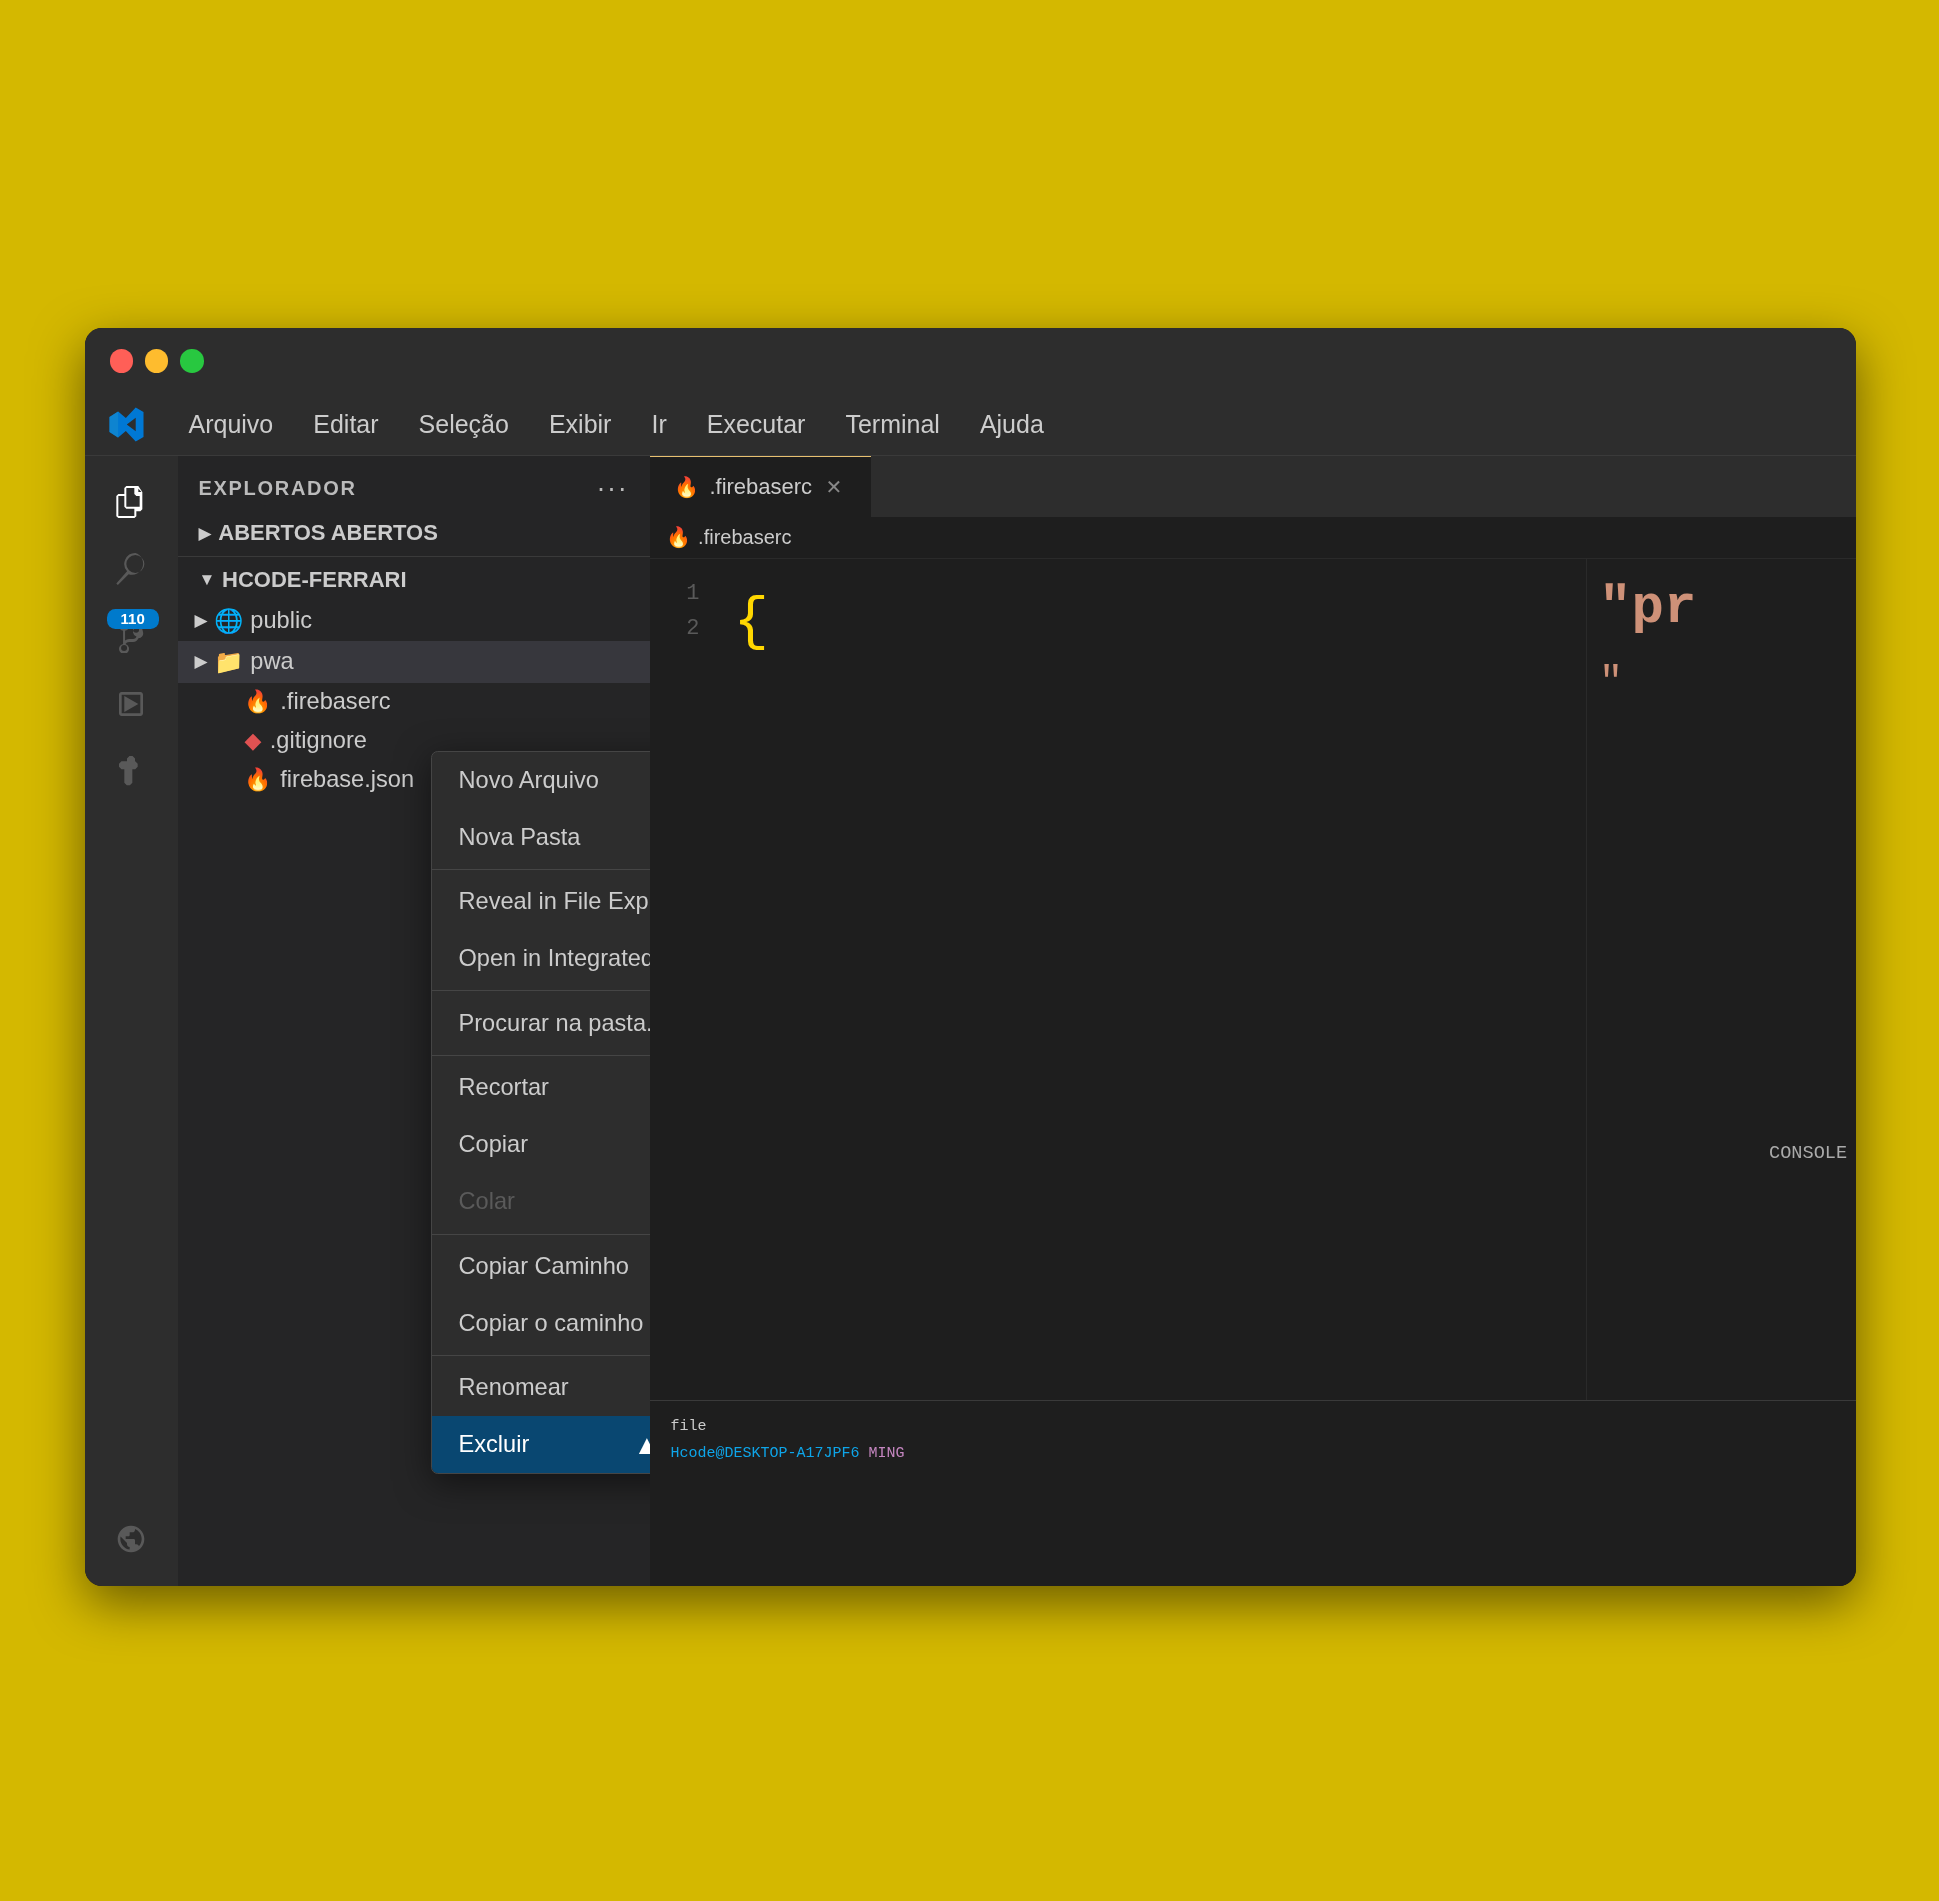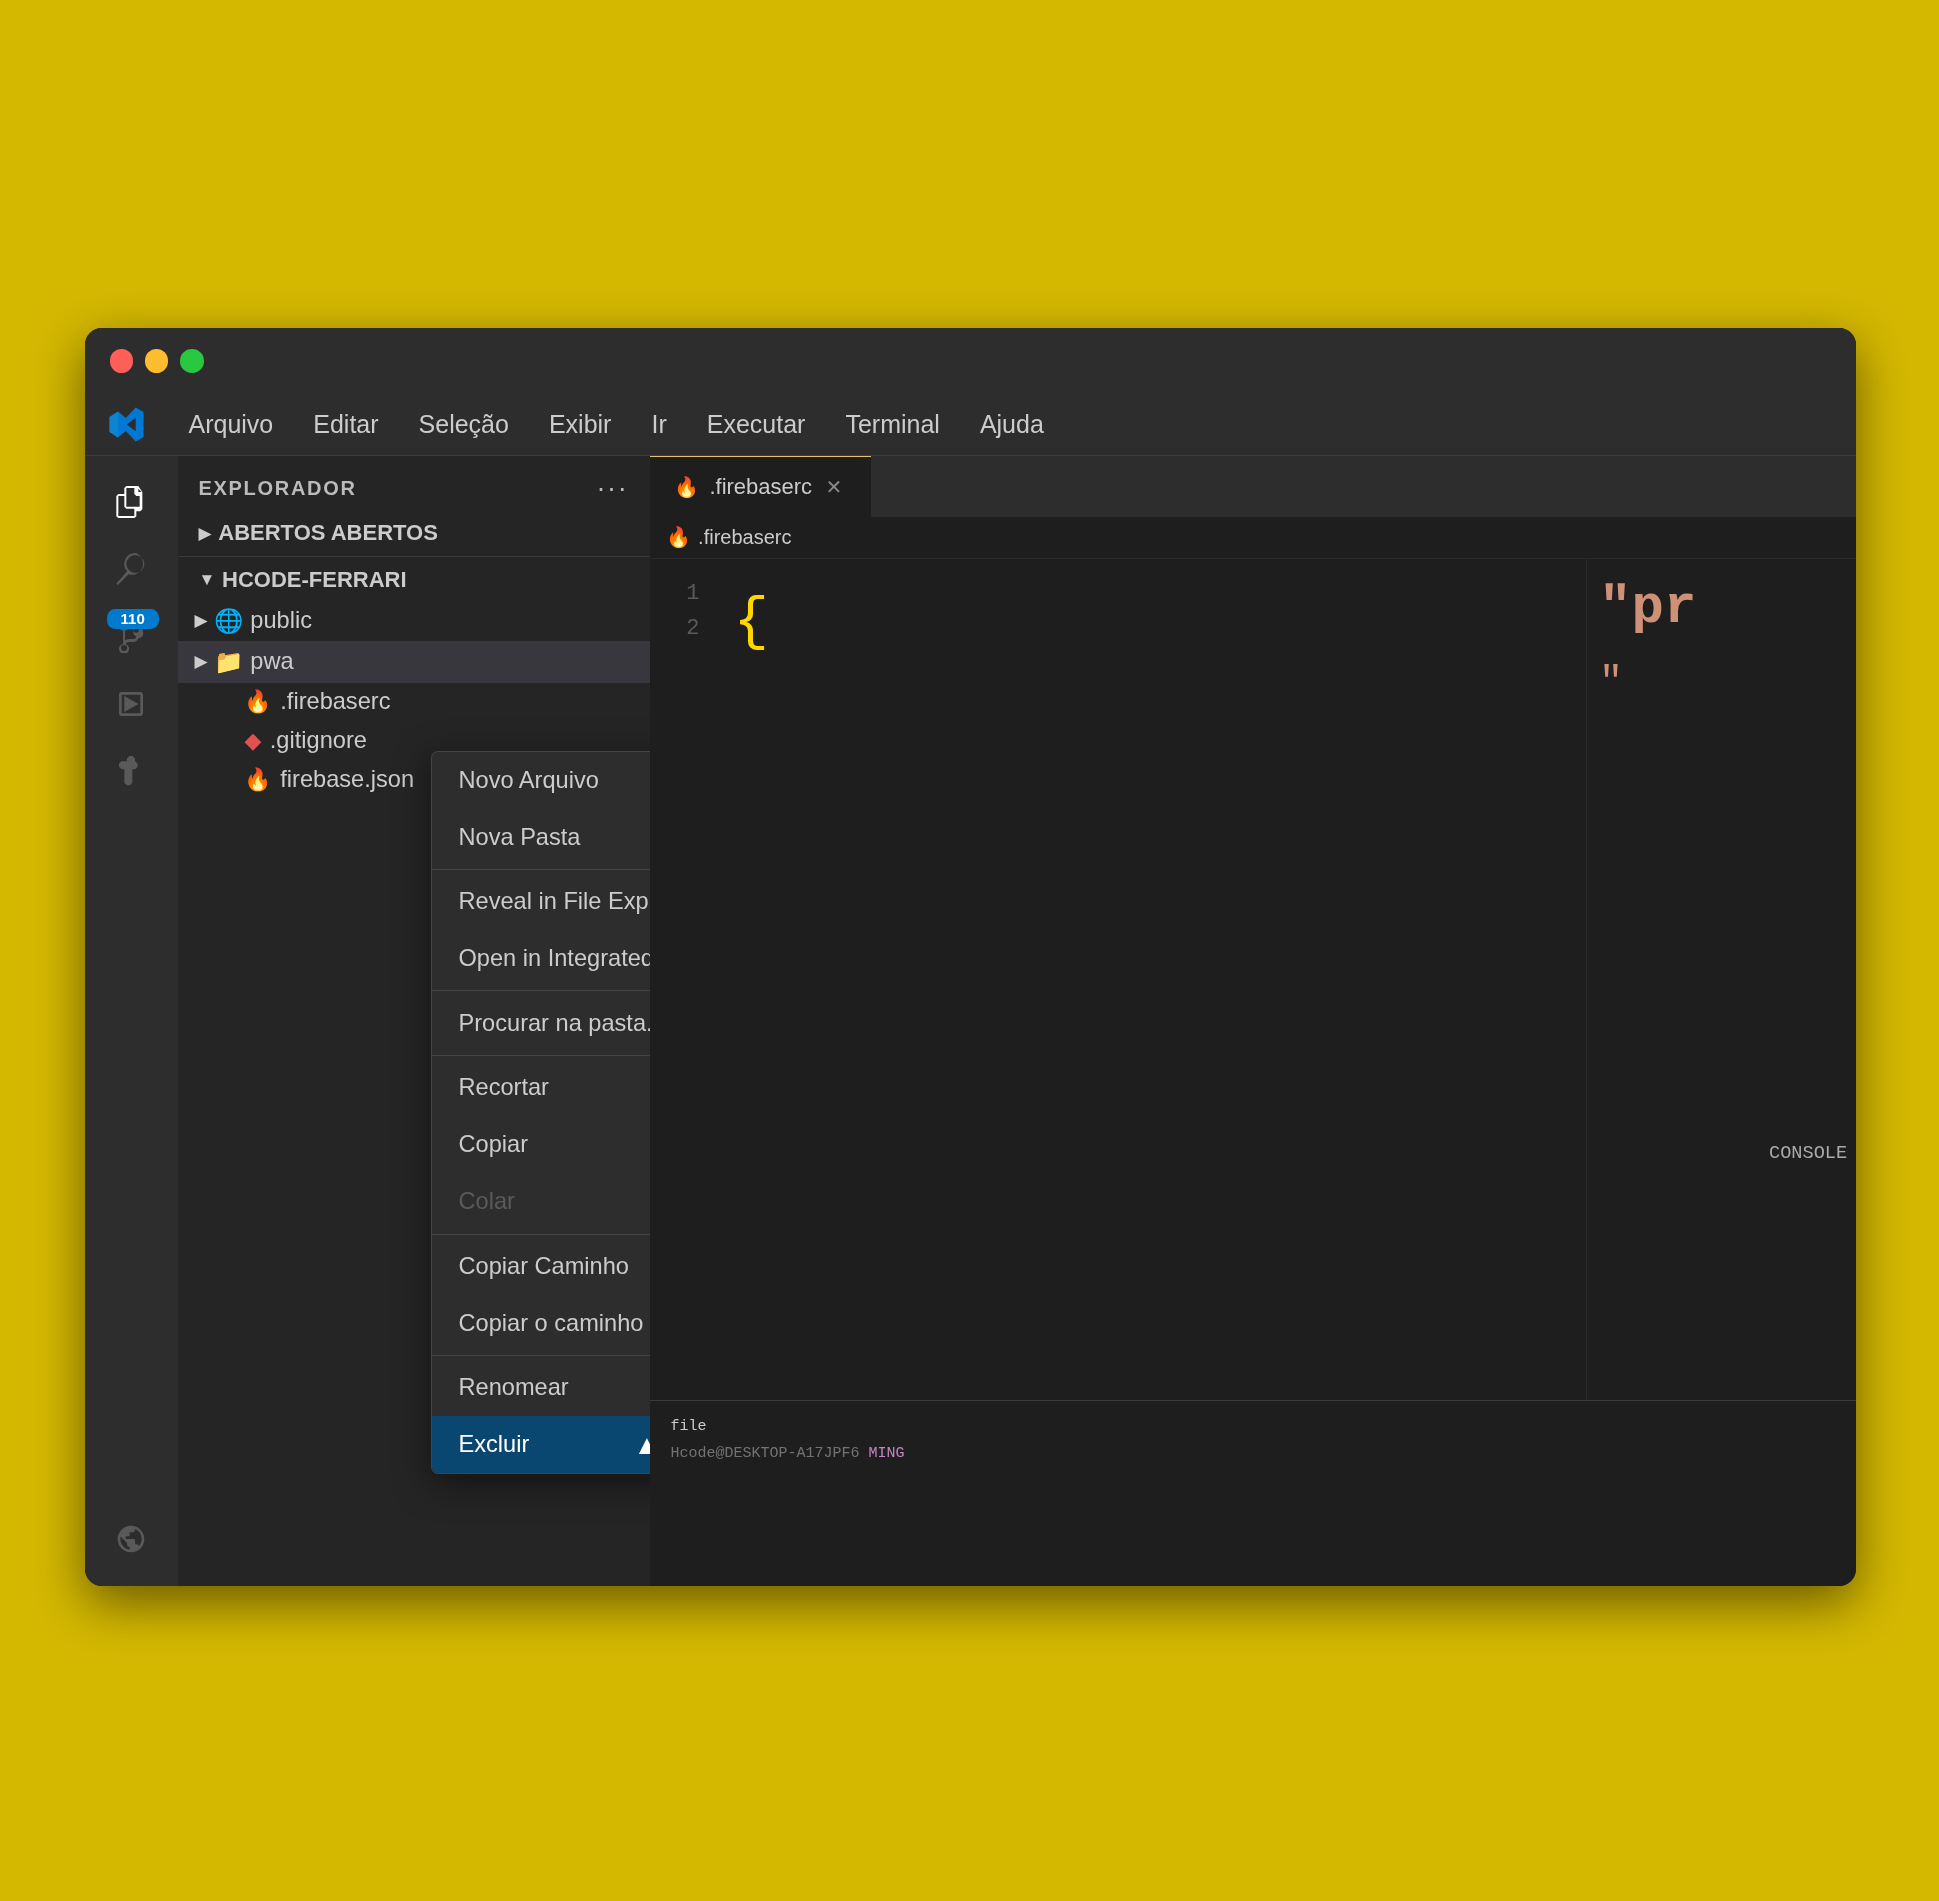--- a/index.html
+++ b/index.html
@@ -575,21 +575,21 @@
           <div style="position:absolute; bottom:236px; right:8.4px; color:#aaaaaa; font-size:18.6px; font-family:'Courier New',monospace;">CONSOLE</div>
         </div>
       </div>
 
       <div class="terminal-area">
         <div style="font-family:'Courier New',monospace; font-size:15px; color:#cccccc; line-height:1.8;">
           <div>
             <span style="color:#cccccc;">  file</span>
           </div>
           <div>
-            <span style="color:#737373;font-family:Liberation Mono, monospace;">Hcode@DESKTOP-A17JPF6</span>
+            <span style="color:#0ea5e9;font-family:Liberation Mono, monospace;">Hcode@DESKTOP-A17JPF6</span>
             <span style="color:#c586c0;"> MING</span>
           </div>
         </div>
       </div>
 
     </div>
 
   </div>
 
 </div>

